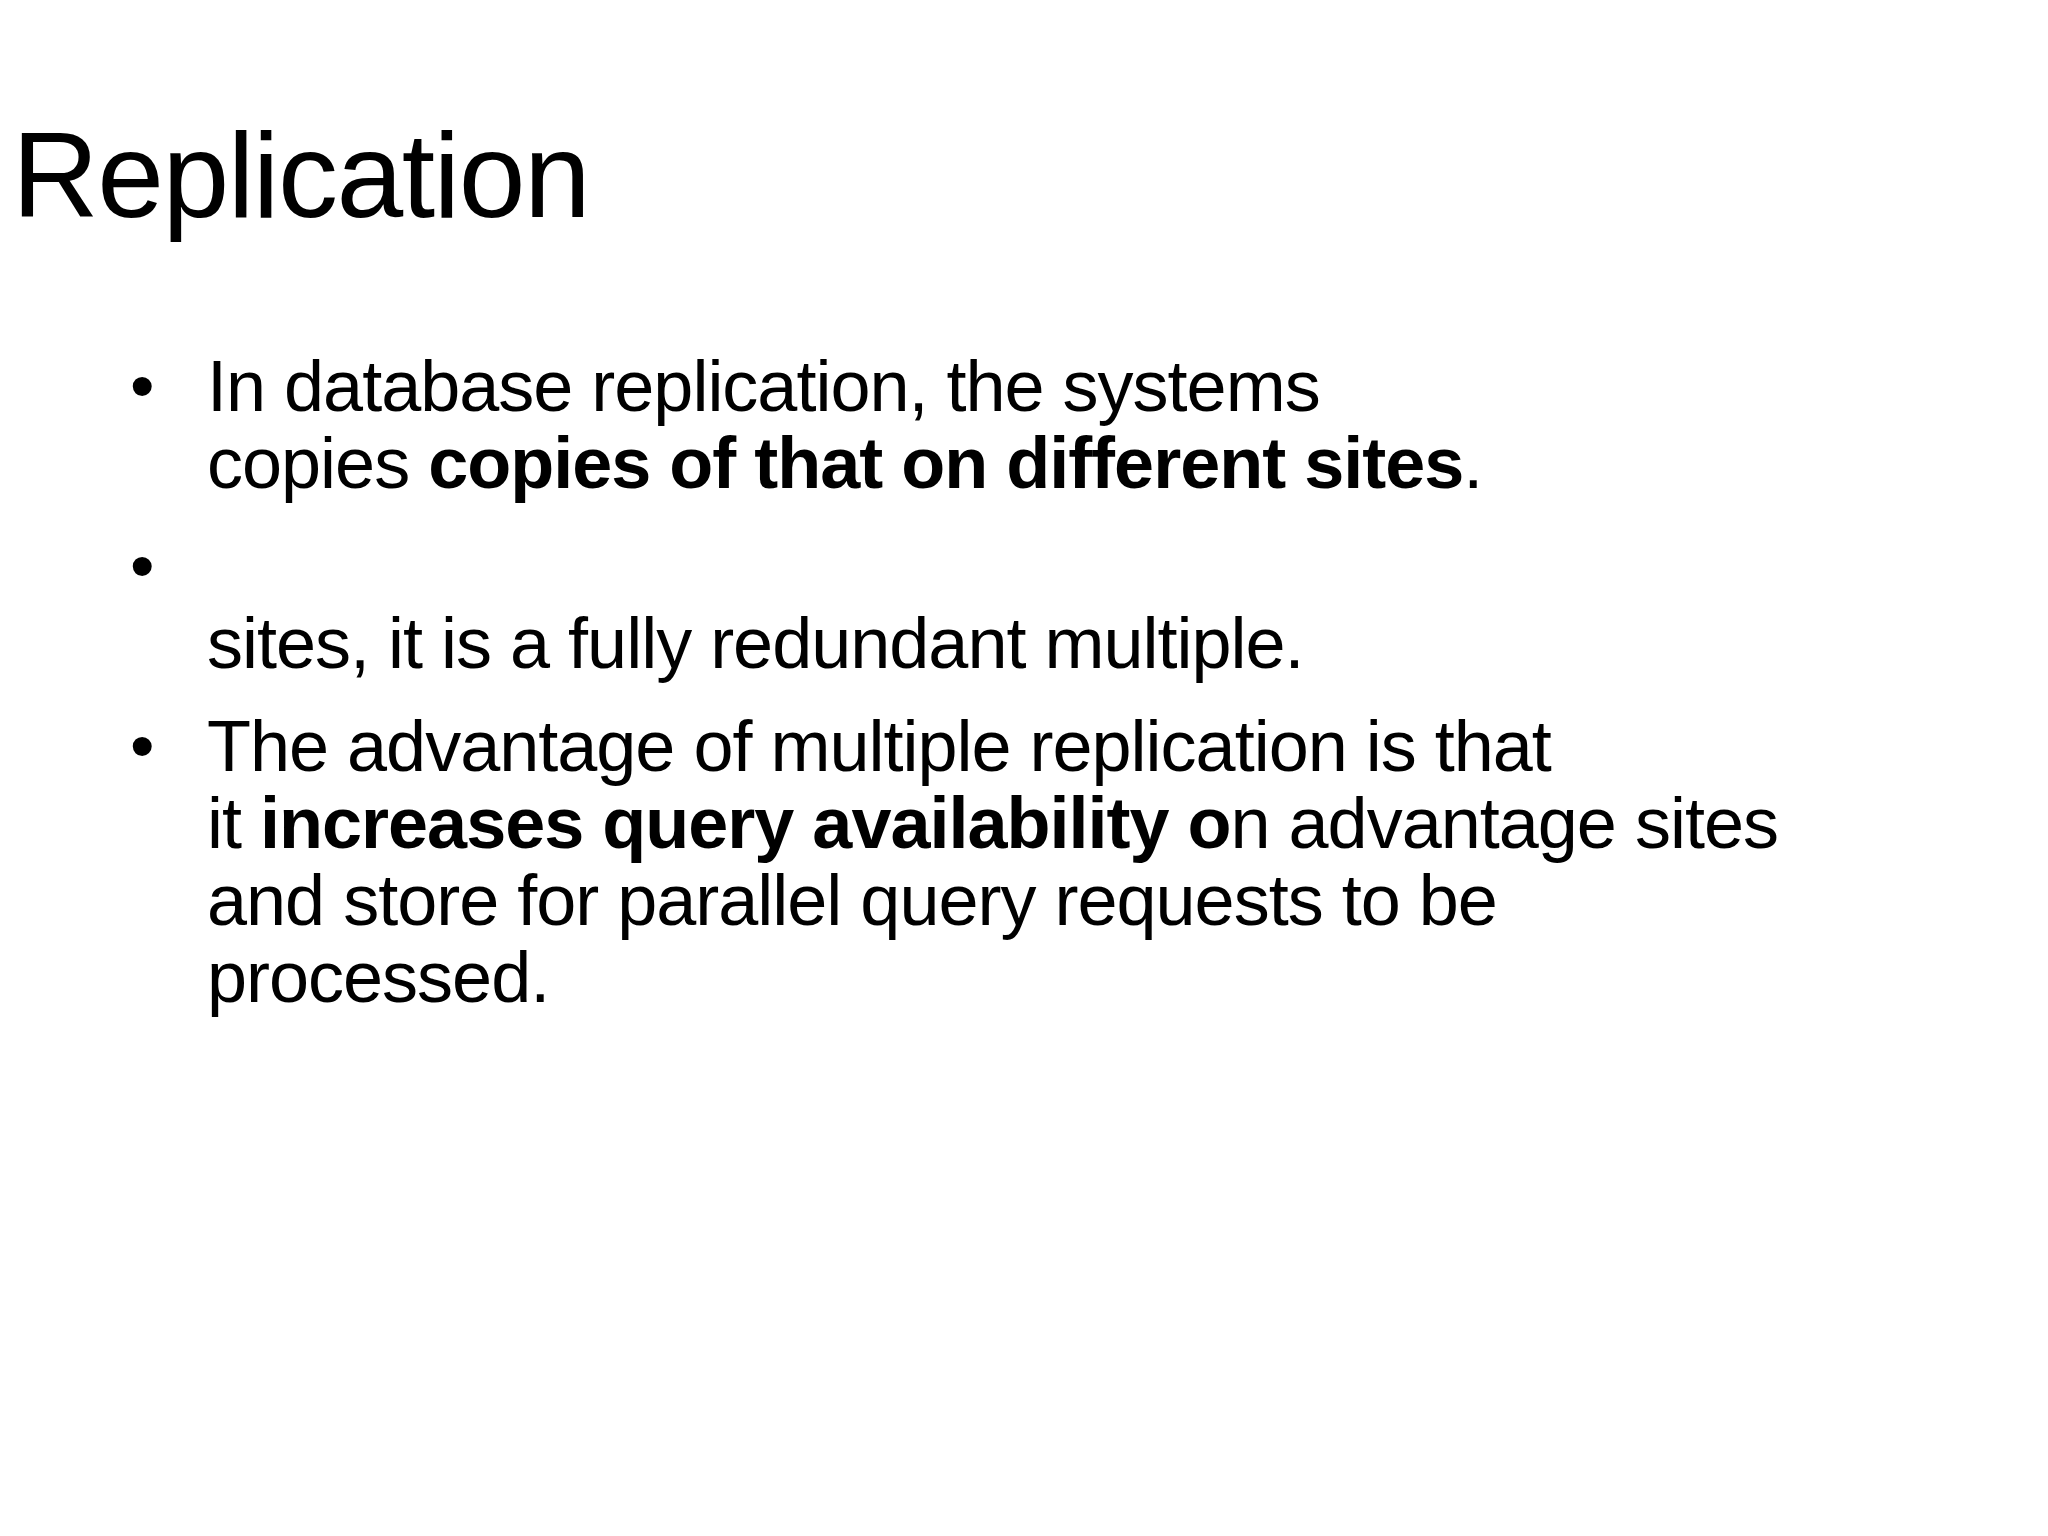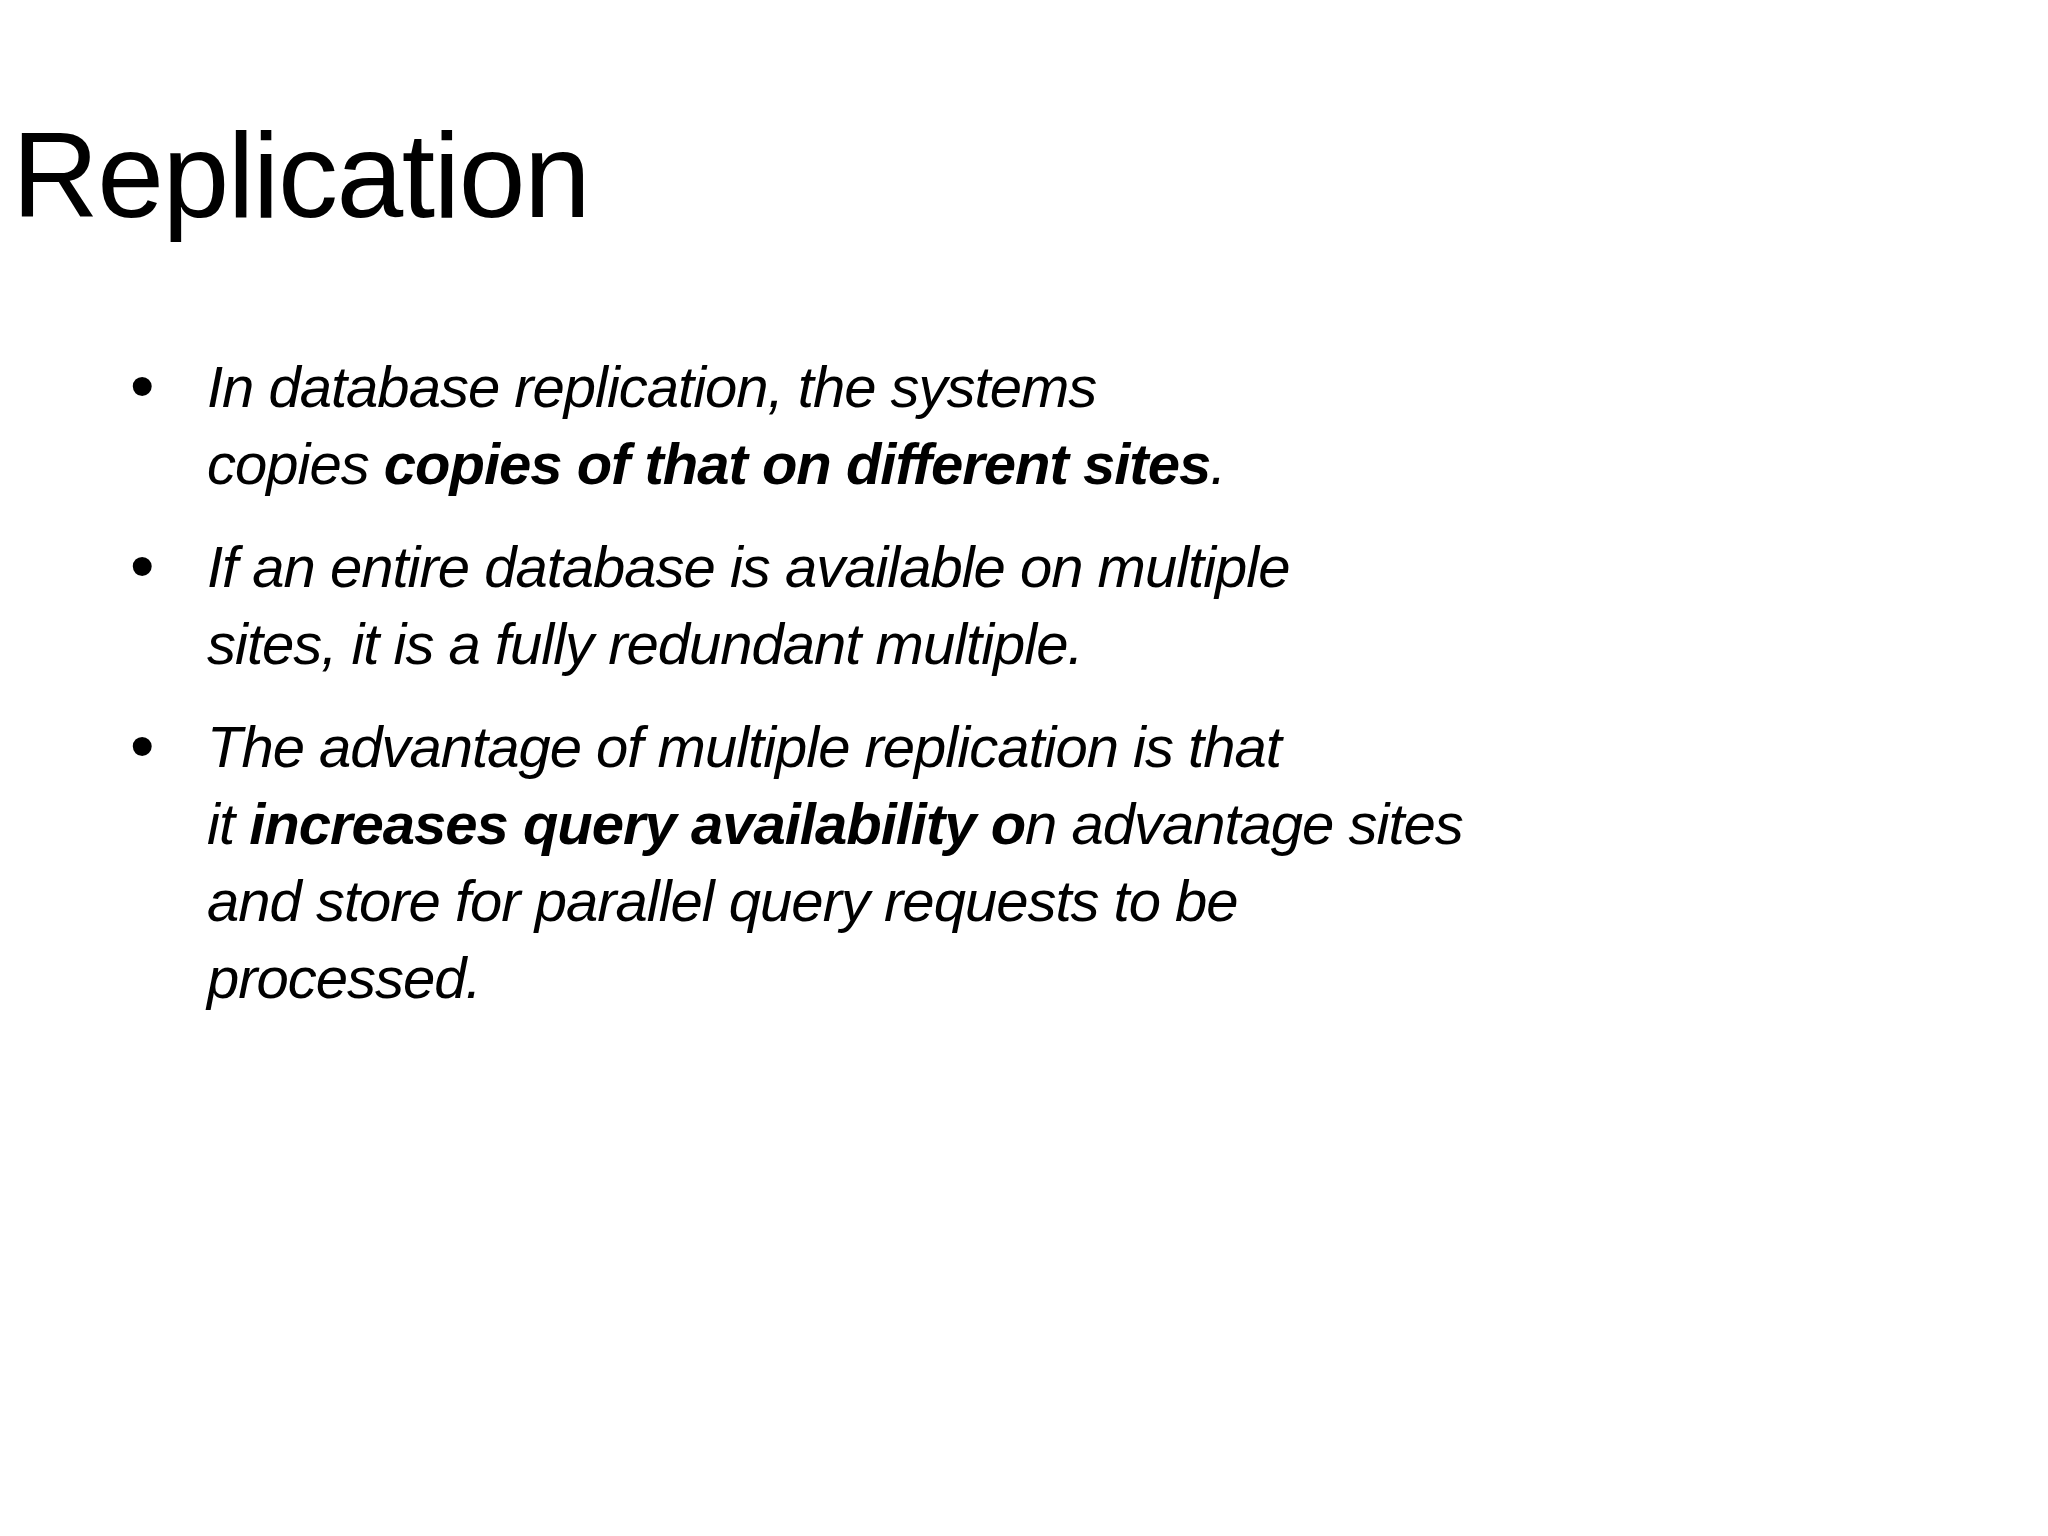--- a/index.html
+++ b/index.html
@@ -42,42 +42,41 @@
   }
   .bullet:last-child { margin-bottom: 0; }
   .bullet-marker {
     flex: none;
     width: 77px;
     font-size: 70px;
     line-height: 77px;
   }
   .bullet-text {
     flex: 1 1 auto;
-    font-size: 58px;
+    font-size: 72px;
     line-height: 77px;
     letter-spacing: -1px;
-    font-style: italic;
   }
   .bullet-text .bold {
     font-weight: 700;
   }
 </style>
 </head>
 <body>
 
 <div class="slide">
   <h1 class="title">Replication</h1>
 
   <div class="content" id="bullet-list">
       <div class="bullet">
         <span class="bullet-marker">•</span>
         <span class="bullet-text"><span>In database replication, the systems</span><br><span>copies </span><span class="bold">copies of that on different sites</span><span>.</span></span>
       </div>
       <div class="bullet">
         <span class="bullet-marker">•</span>
-        <span class="bullet-text"><span>If an entire database is available on multiple</span><br><span>sites, it is a fully redundant multiple.</span></span>
+        <span class="bullet-text"><br><span>sites, it is a fully redundant multiple.</span></span>
       </div>
       <div class="bullet">
         <span class="bullet-marker">•</span>
         <span class="bullet-text"><span>The advantage of multiple replication is that</span><br><span>it </span><span class="bold">increases query availability o</span><span>n advantage sites</span><br><span>and store for parallel query requests to be</span><br><span>processed.</span></span>
       </div>
     </div>
 </div>
 
 </body></html>

